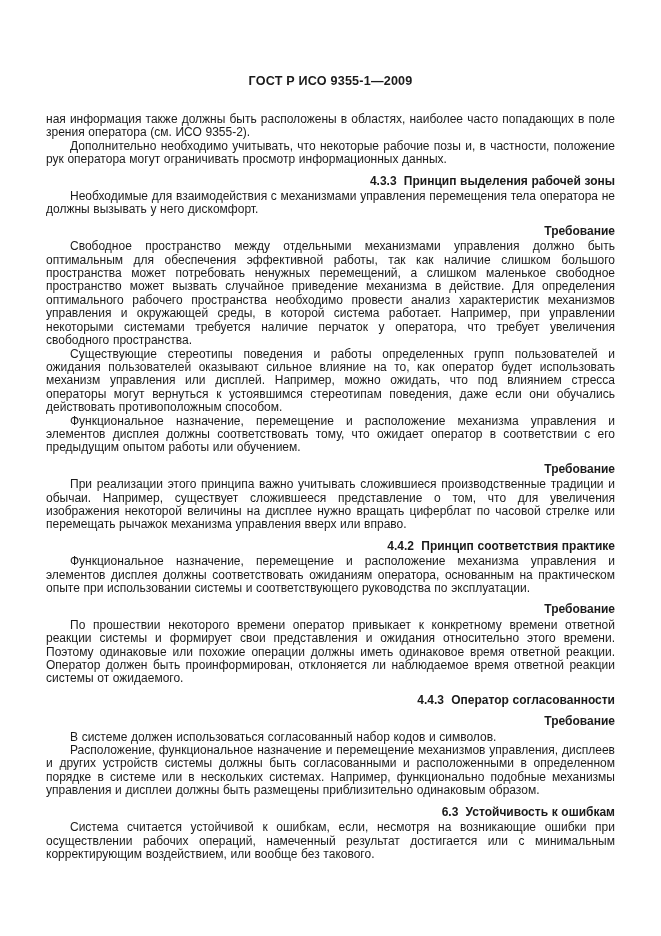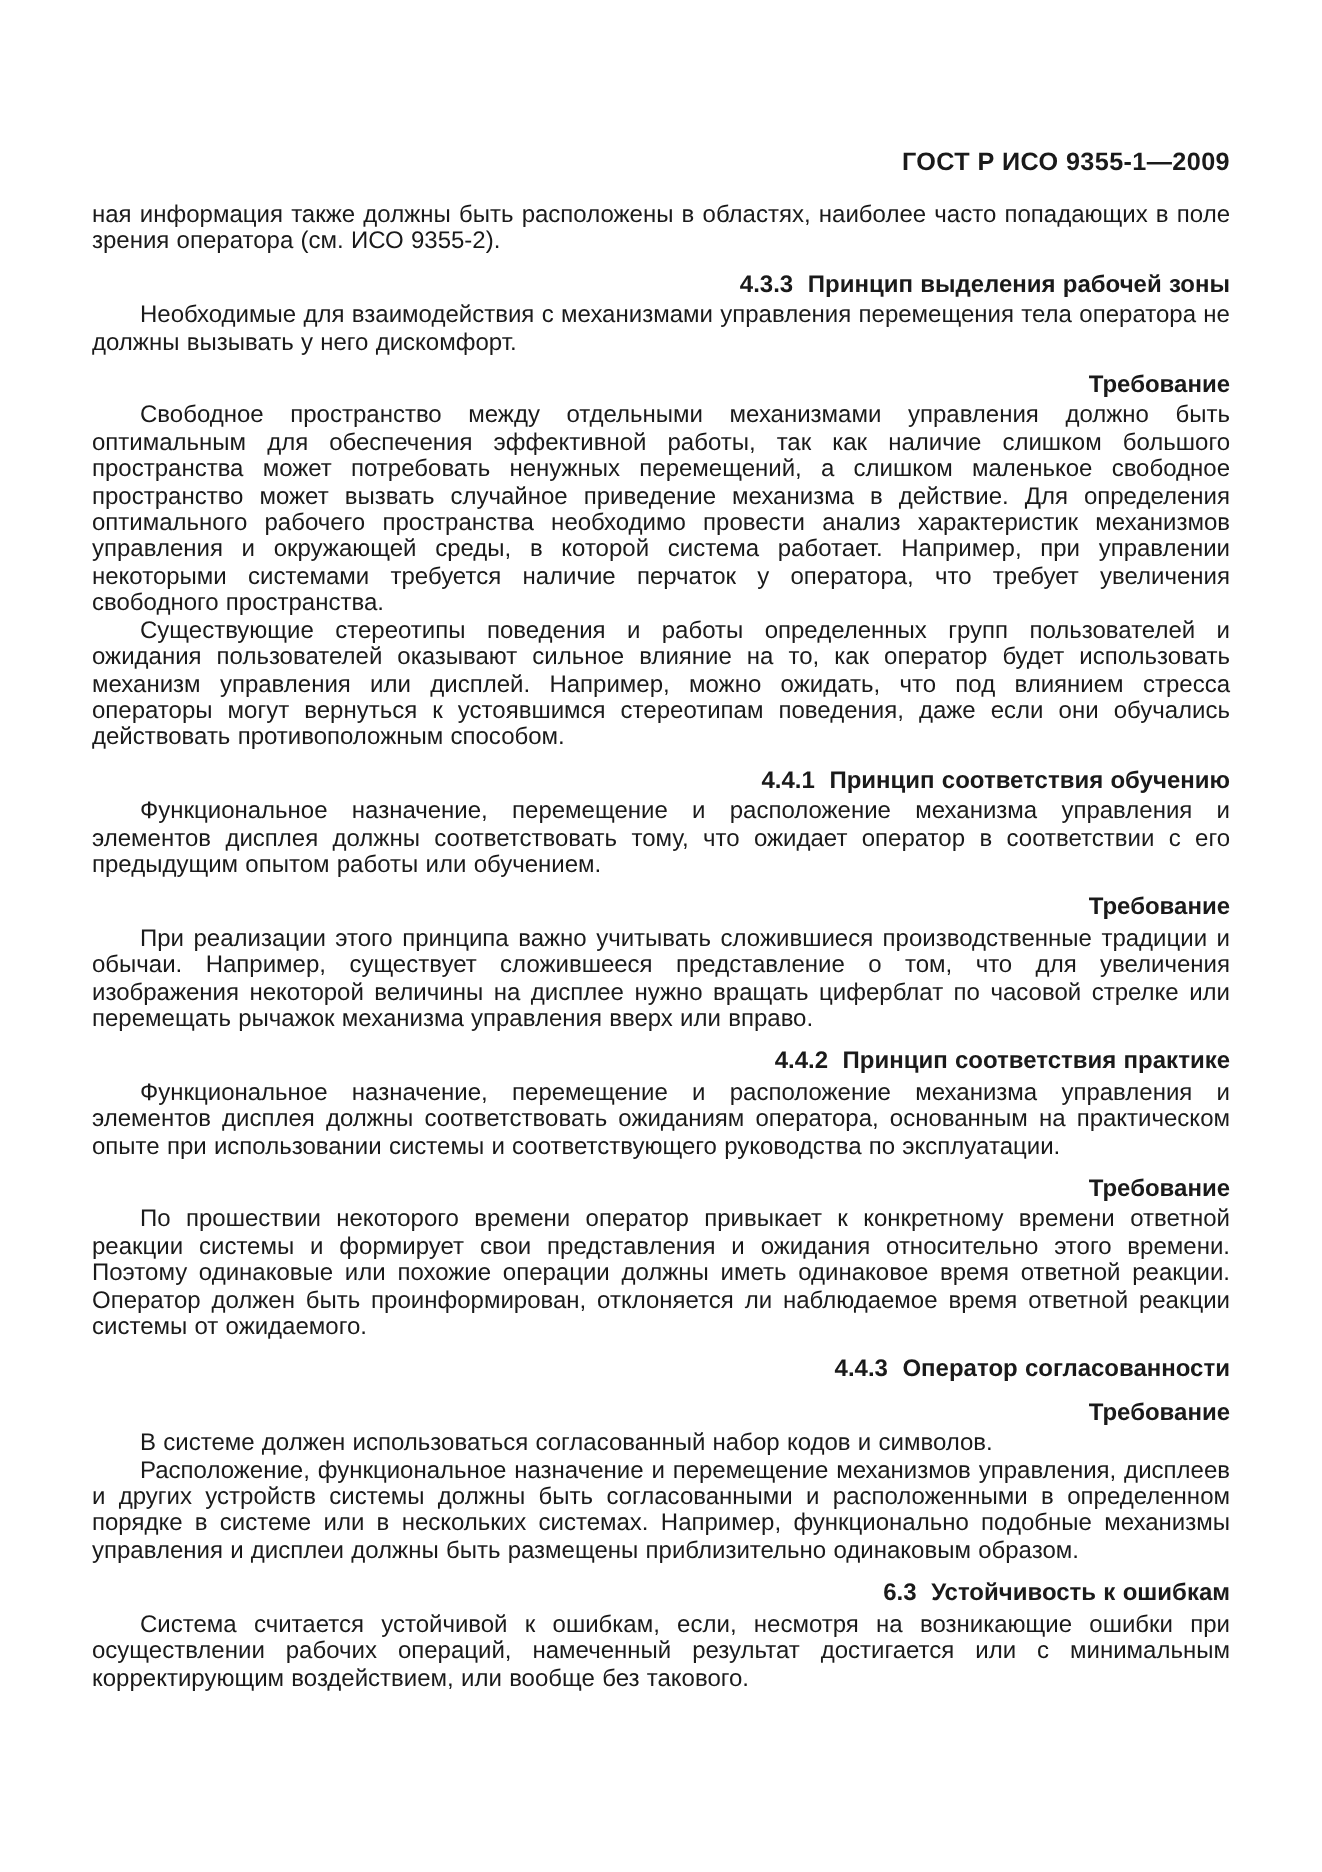--- a/index.html
+++ b/index.html
@@ -12,25 +12,25 @@
     width: 661px;
     height: 936px;
     box-sizing: border-box;
     background: #ffffff;
     color: #1a1a1a;
     font-family: "Liberation Sans", sans-serif;
     padding: 74px 46px 0 46px;
     overflow: hidden;
   }
   .doc-header {
-    text-align: right;
+    text-align: center;
     font-weight: 700;
     font-size: 12.6px;
     letter-spacing: 0.2px;
-    margin-bottom: 13px;
+    margin-bottom: 25px;
   }
   .doc-body p {
     margin: 0;
     font-size: 12px;
     line-height: 13.4px;
     text-align: justify;
     text-indent: 24px;
     word-spacing: 0.3px;
   }
   .doc-body p.continuation {
@@ -46,26 +46,26 @@
   }
 </style>
 </head>
 <body>
 
 <div class="page">
   <div class="doc-header">ГОСТ Р ИСО 9355-1—2009</div>
 
   <div class="doc-body" id="doc-body">
       <p class="continuation">ная информация также должны быть расположены в областях, наиболее часто попадающих в поле зрения оператора (см. ИСО 9355-2).</p>
+      <p class="">Дополнительно необходимо учитывать, что некоторые рабочие позы и, в частности, положение рук оператора могут ограничивать просмотр информационных данных.</p>
       <p class="heading">4.3.3  Принцип выделения рабочей зоны</p>
       <p class="">Необходимые для взаимодействия с механизмами управления перемещения тела оператора не должны вызывать у него дискомфорт.</p>
       <p class="requirement">Требование</p>
       <p class="">Свободное пространство между отдельными механизмами управления должно быть оптимальным для обеспечения эффективной работы, так как наличие слишком большого пространства может потребовать ненужных перемещений, а слишком маленькое свободное пространство может вызвать случайное приведение механизма в действие. Для определения оптимального рабочего пространства необходимо провести анализ характеристик механизмов управления и окружающей среды, в которой система работает. Например, при управлении некоторыми системами требуется наличие перчаток у оператора, что требует увеличения свободного пространства.</p>
       <p class="">Существующие стереотипы поведения и работы определенных групп пользователей и ожидания пользователей оказывают сильное влияние на то, как оператор будет использовать механизм управления или дисплей. Например, можно ожидать, что под влиянием стресса операторы могут вернуться к устоявшимся стереотипам поведения, даже если они обучались действовать противоположным способом.</p>
-      <p class="heading">4.4.1  Принцип соответствия обучению</p>
       <p class="">Функциональное назначение, перемещение и расположение механизма управления и элементов дисплея должны соответствовать тому, что ожидает оператор в соответствии с его предыдущим опытом работы или обучением.</p>
       <p class="requirement">Требование</p>
       <p class="">При реализации этого принципа важно учитывать сложившиеся производственные традиции и обычаи. Например, существует сложившееся представление о том, что для увеличения изображения некоторой величины на дисплее нужно вращать циферблат по часовой стрелке или перемещать рычажок механизма управления вверх или вправо.</p>
       <p class="heading">4.4.2  Принцип соответствия практике</p>
       <p class="">Функциональное назначение, перемещение и расположение механизма управления и элементов дисплея должны соответствовать ожиданиям оператора, основанным на практическом опыте при использовании системы и соответствующего руководства по эксплуатации.</p>
       <p class="requirement">Требование</p>
       <p class="">По прошествии некоторого времени оператор привыкает к конкретному времени ответной реакции системы и формирует свои представления и ожидания относительно этого времени. Поэтому одинаковые или похожие операции должны иметь одинаковое время ответной реакции. Оператор должен быть проинформирован, отклоняется ли наблюдаемое время ответной реакции системы от ожидаемого.</p>
       <p class="heading">4.4.3  Оператор согласованности</p>
       <p class="requirement">Требование</p>
       <p class="">В системе должен использоваться согласованный набор кодов и символов.</p>

